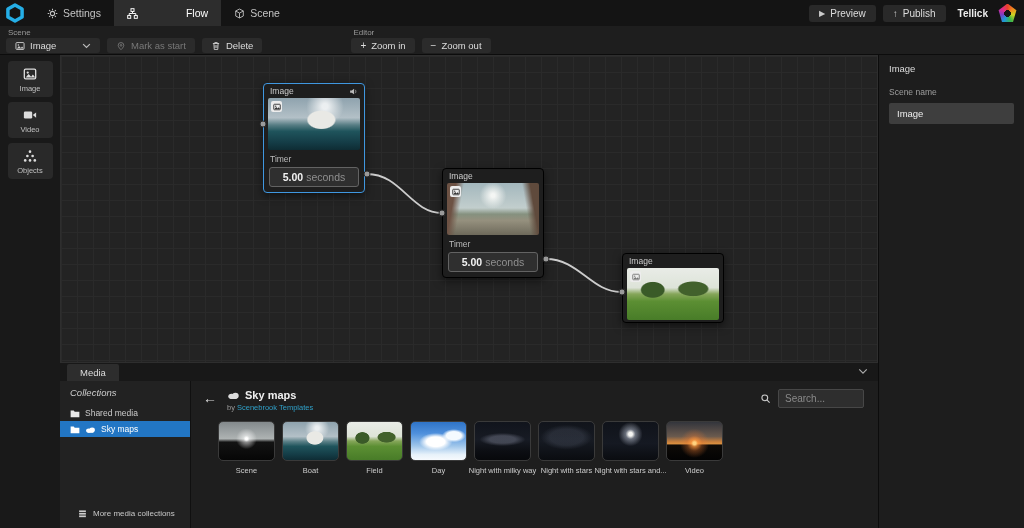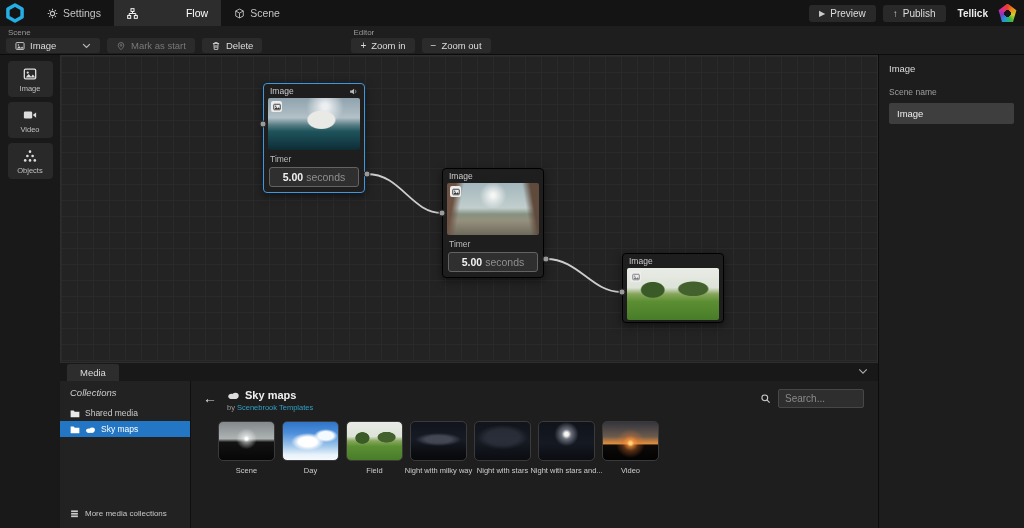--- a/index.html
+++ b/index.html
@@ -108,21 +108,21 @@
   .media-tabbar { height:18px; background:#181818; display:flex; align-items:flex-end;
                   padding-left:7px; position:relative; flex:none; }
   .media-tab { background:#2d2d2d; color:#ddd; font-size:9.5px; padding:3px 13px;
                border-radius:2px 2px 0 0; }
   .media-collapse { position:absolute; right:10px; top:5px; display:flex; }
   .media-body { flex:1; display:flex; min-height:0; }
   .collections { width:130px; background:#222222; padding-top:6px; position:relative; flex:none; }
   .collections-header { font-size:9.5px; color:#ccc; padding:0 10px 7px;font-style:italic; }
   .coll-item { display:flex; align-items:center; gap:5px; font-size:8.5px; color:#ccc; padding:3px 10px; }
   .coll-item.selected { background:#2276c4; color:#fff; }
-  .coll-more { position:absolute; bottom:7px; left:0; right:0; display:flex; align-items:center;
+  .coll-more { position:absolute; bottom:7px; left:8px; right:0; display:flex; align-items:center;
                gap:6px; padding:3px 10px; font-size:8px; color:#c8c8c8; }
   .coll-main { flex:1; border-left:1px solid #101010; padding:8px 10px 0 8px; min-width:0; }
   .cm-header { display:flex; align-items:flex-start; }
   .back-btn { font-size:14px; color:#ddd; margin:2px 10px 0 4px; line-height:1; }
   .cm-title { font-size:11px; font-weight:bold; color:#f0f0f0; display:flex; gap:5px; align-items:center; }
   .cm-byline { font-size:7.5px; color:#9a9a9a; margin-top:2px; }
   .cm-byline .lnk { color:#2fa0c8; }
   .cm-search { margin-left:auto; display:flex; align-items:center; gap:7px; margin-right:4px; }
   .search-input { width:86px; background:#2e2e2e; border:1px solid #474747; border-radius:2px;
                   color:#bbb; font-size:10px; padding:3px 6px; outline:none;
@@ -445,26 +445,30 @@
                 </span>
                 <input class="search-input" type="text" placeholder="Search..." style="">
               </div>
             </div>
             <div class="thumbrow">
                 <div class="mthumb-item">
                   <div class="mthumb sky-base"></div>
                   <div class="mthumb-label">Scene</div>
                 </div>
                 <div class="mthumb-item">
+                  <div class="mthumb sky-boat"></div>
+                  <div class="mthumb-label">Boat</div>
+                </div>
+                <div class="mthumb-item">
+                  <div class="mthumb sky-field"></div>
+                  <div class="mthumb-label">Field</div>
+                </div>
+                <div class="mthumb-item">
                   <div class="mthumb sky-day"></div>
                   <div class="mthumb-label">Day</div>
-                </div>
-                <div class="mthumb-item">
-                  <div class="mthumb sky-field"></div>
-                  <div class="mthumb-label">Field</div>
                 </div>
                 <div class="mthumb-item">
                   <div class="mthumb sky-night-milky"></div>
                   <div class="mthumb-label">Night with milky way</div>
                 </div>
                 <div class="mthumb-item">
                   <div class="mthumb sky-night-stars"></div>
                   <div class="mthumb-label">Night with stars</div>
                 </div>
                 <div class="mthumb-item">

